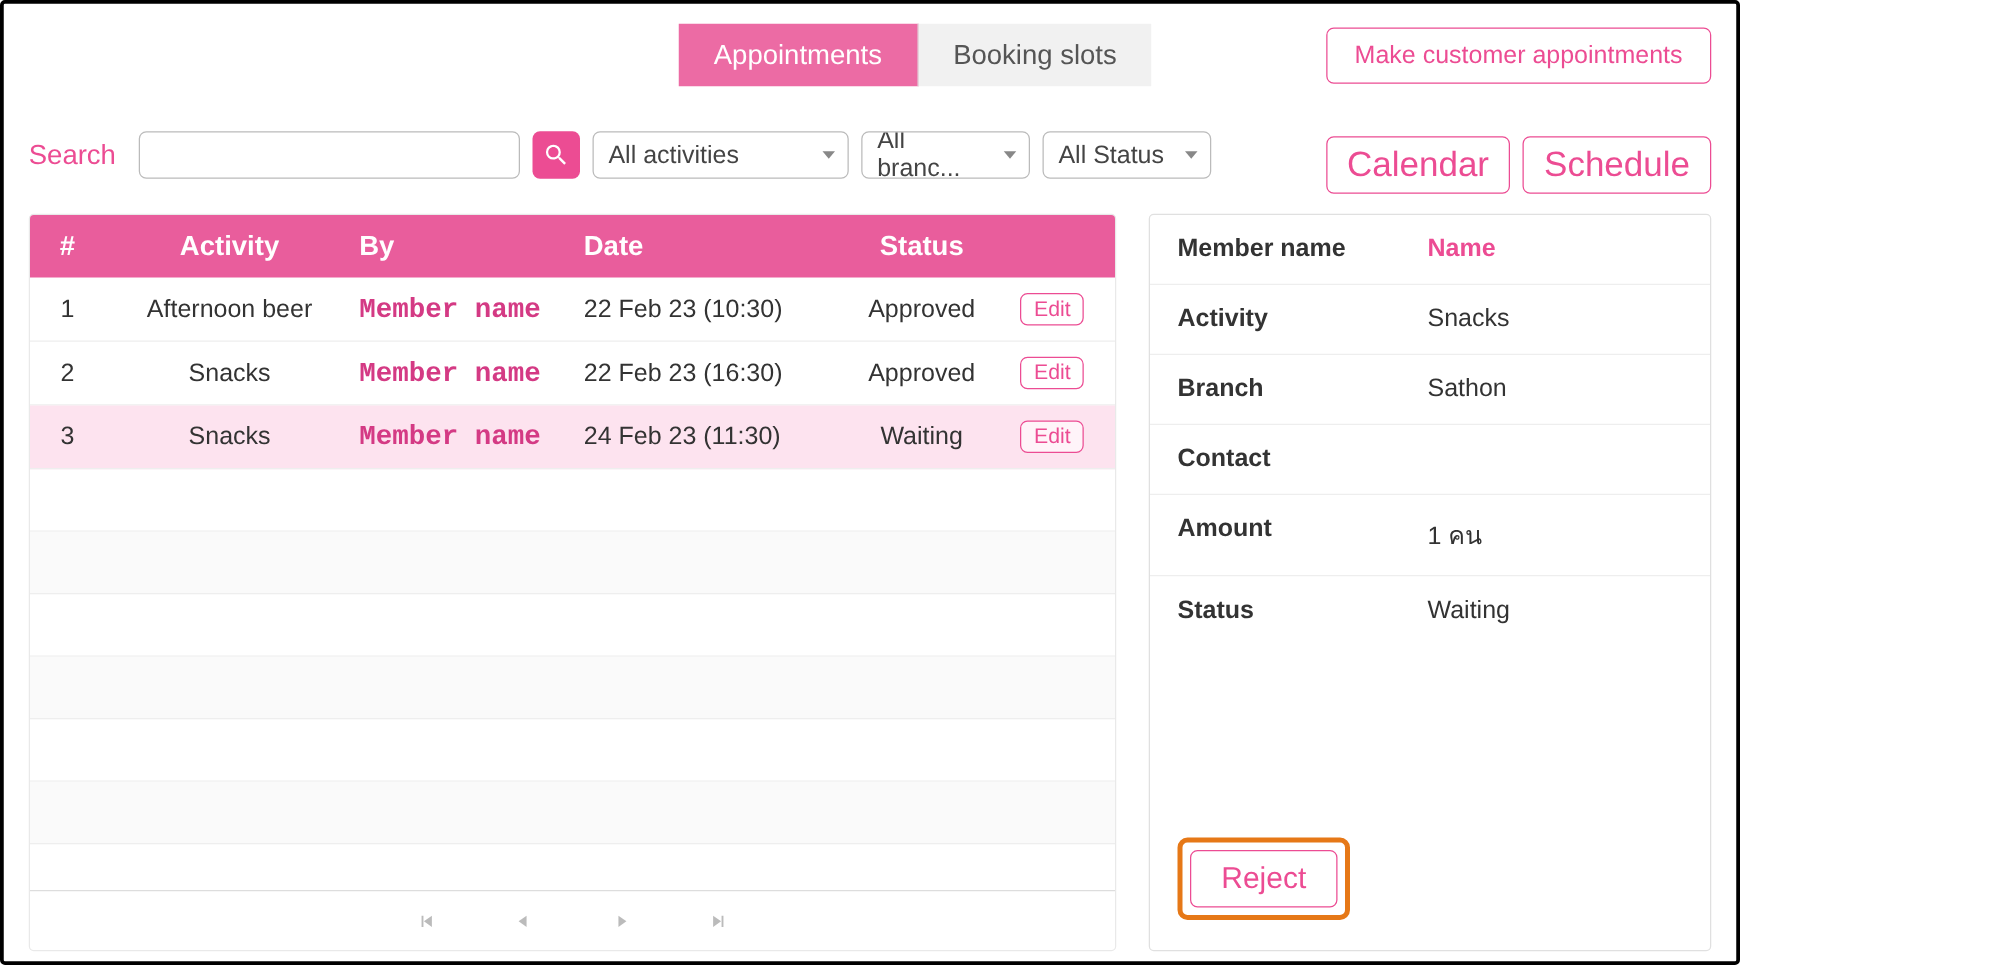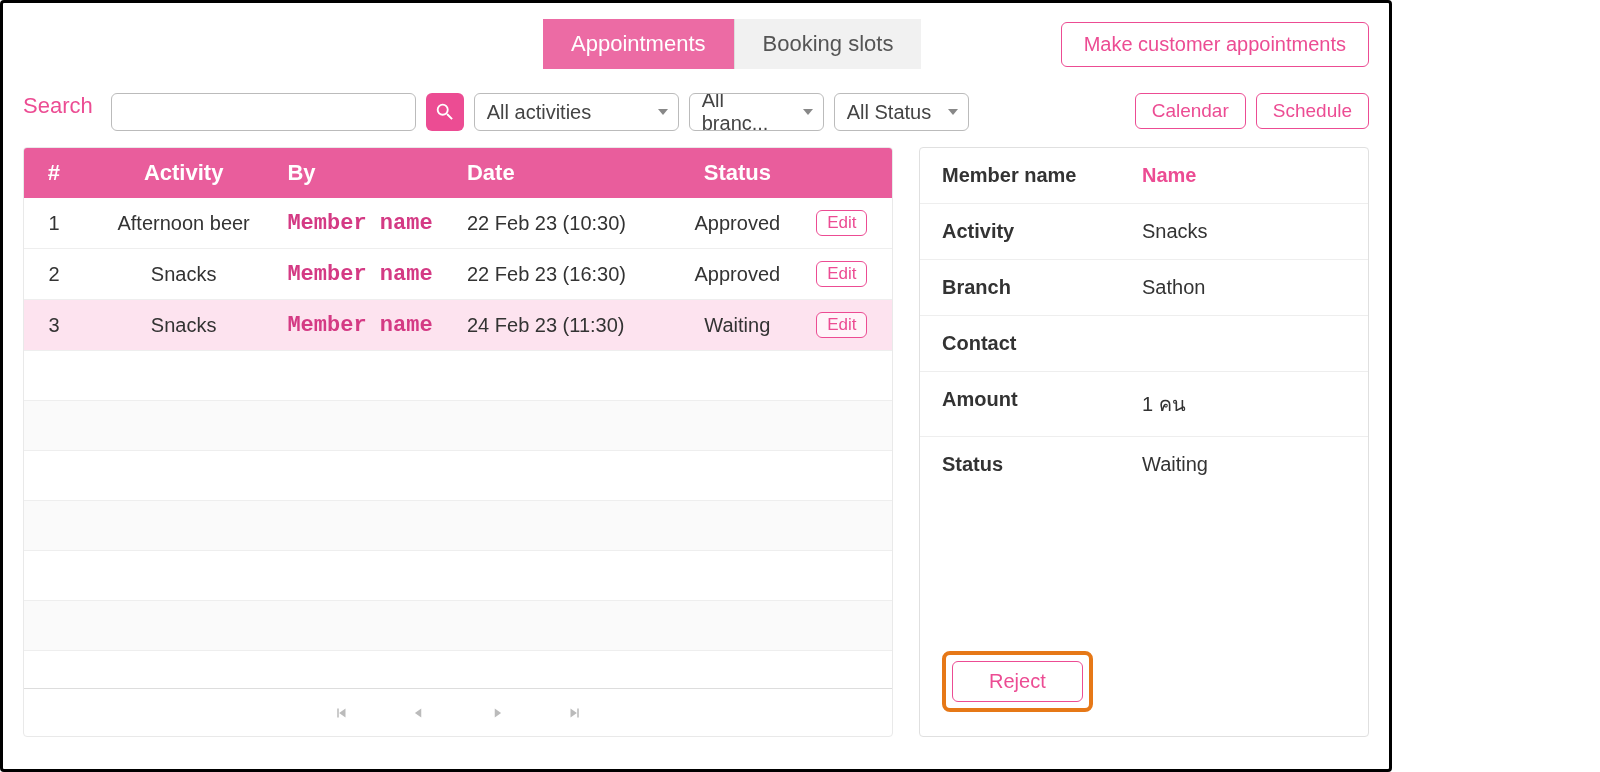--- a/index.html
+++ b/index.html
@@ -49,21 +49,21 @@
     background: #fff;
     border-radius: 6px;
     padding: 10px 22px;
     font-size: 20px;
     cursor: pointer;
   }
 
   
   .filter-row {
     display: flex;
-    align-items: flex-start;
+    align-items: center;
     gap: 10px;
     margin-bottom: 16px;
   }
   .search-label {
     color: #ec4c93;
     font-size: 22px;
     margin-right: 8px;
   }
   .search-input {
     width: 305px;
@@ -111,22 +111,23 @@
   }
   .dd1 { width: 205px; }
   .dd2 { width: 135px; }
   .dd3 { width: 135px; }
   .pill-btn {
     border: 1.5px solid #ec4c93;
     color: #ec4c93;
     background: #fff;
     border-radius: 6px;
     padding: 6px 16px;
-    font-size: 19px;
-    cursor: pointer;
+    font-size: 28px;
+    cursor: pointer;
+    margin-top: 16px;
   }
   .right-btns {
     margin-left: auto;
     display: flex;
     gap: 10px;
   }
 
   
   .main {
     display: flex;
@@ -230,22 +231,22 @@
     border-radius: 8px;
     display:flex;
   }
   .box-orange { border: 4px solid #e67817; }
   .box-green  { border: 4px solid #52b043; }
   .inner-btn {
     border: 1.5px solid #ec4c93;
     color: #ec4c93;
     background: #fff;
     border-radius: 6px;
-    padding: 8px 36px;
-    font-size: 20px;
+    padding: 8px 24px;
+    font-size: 24px;
     cursor: pointer;
   }
 </style>
 </head>
 <body>
 
 <div class="frame">
 
   <div class="header-row">
     <div class="tabs">

